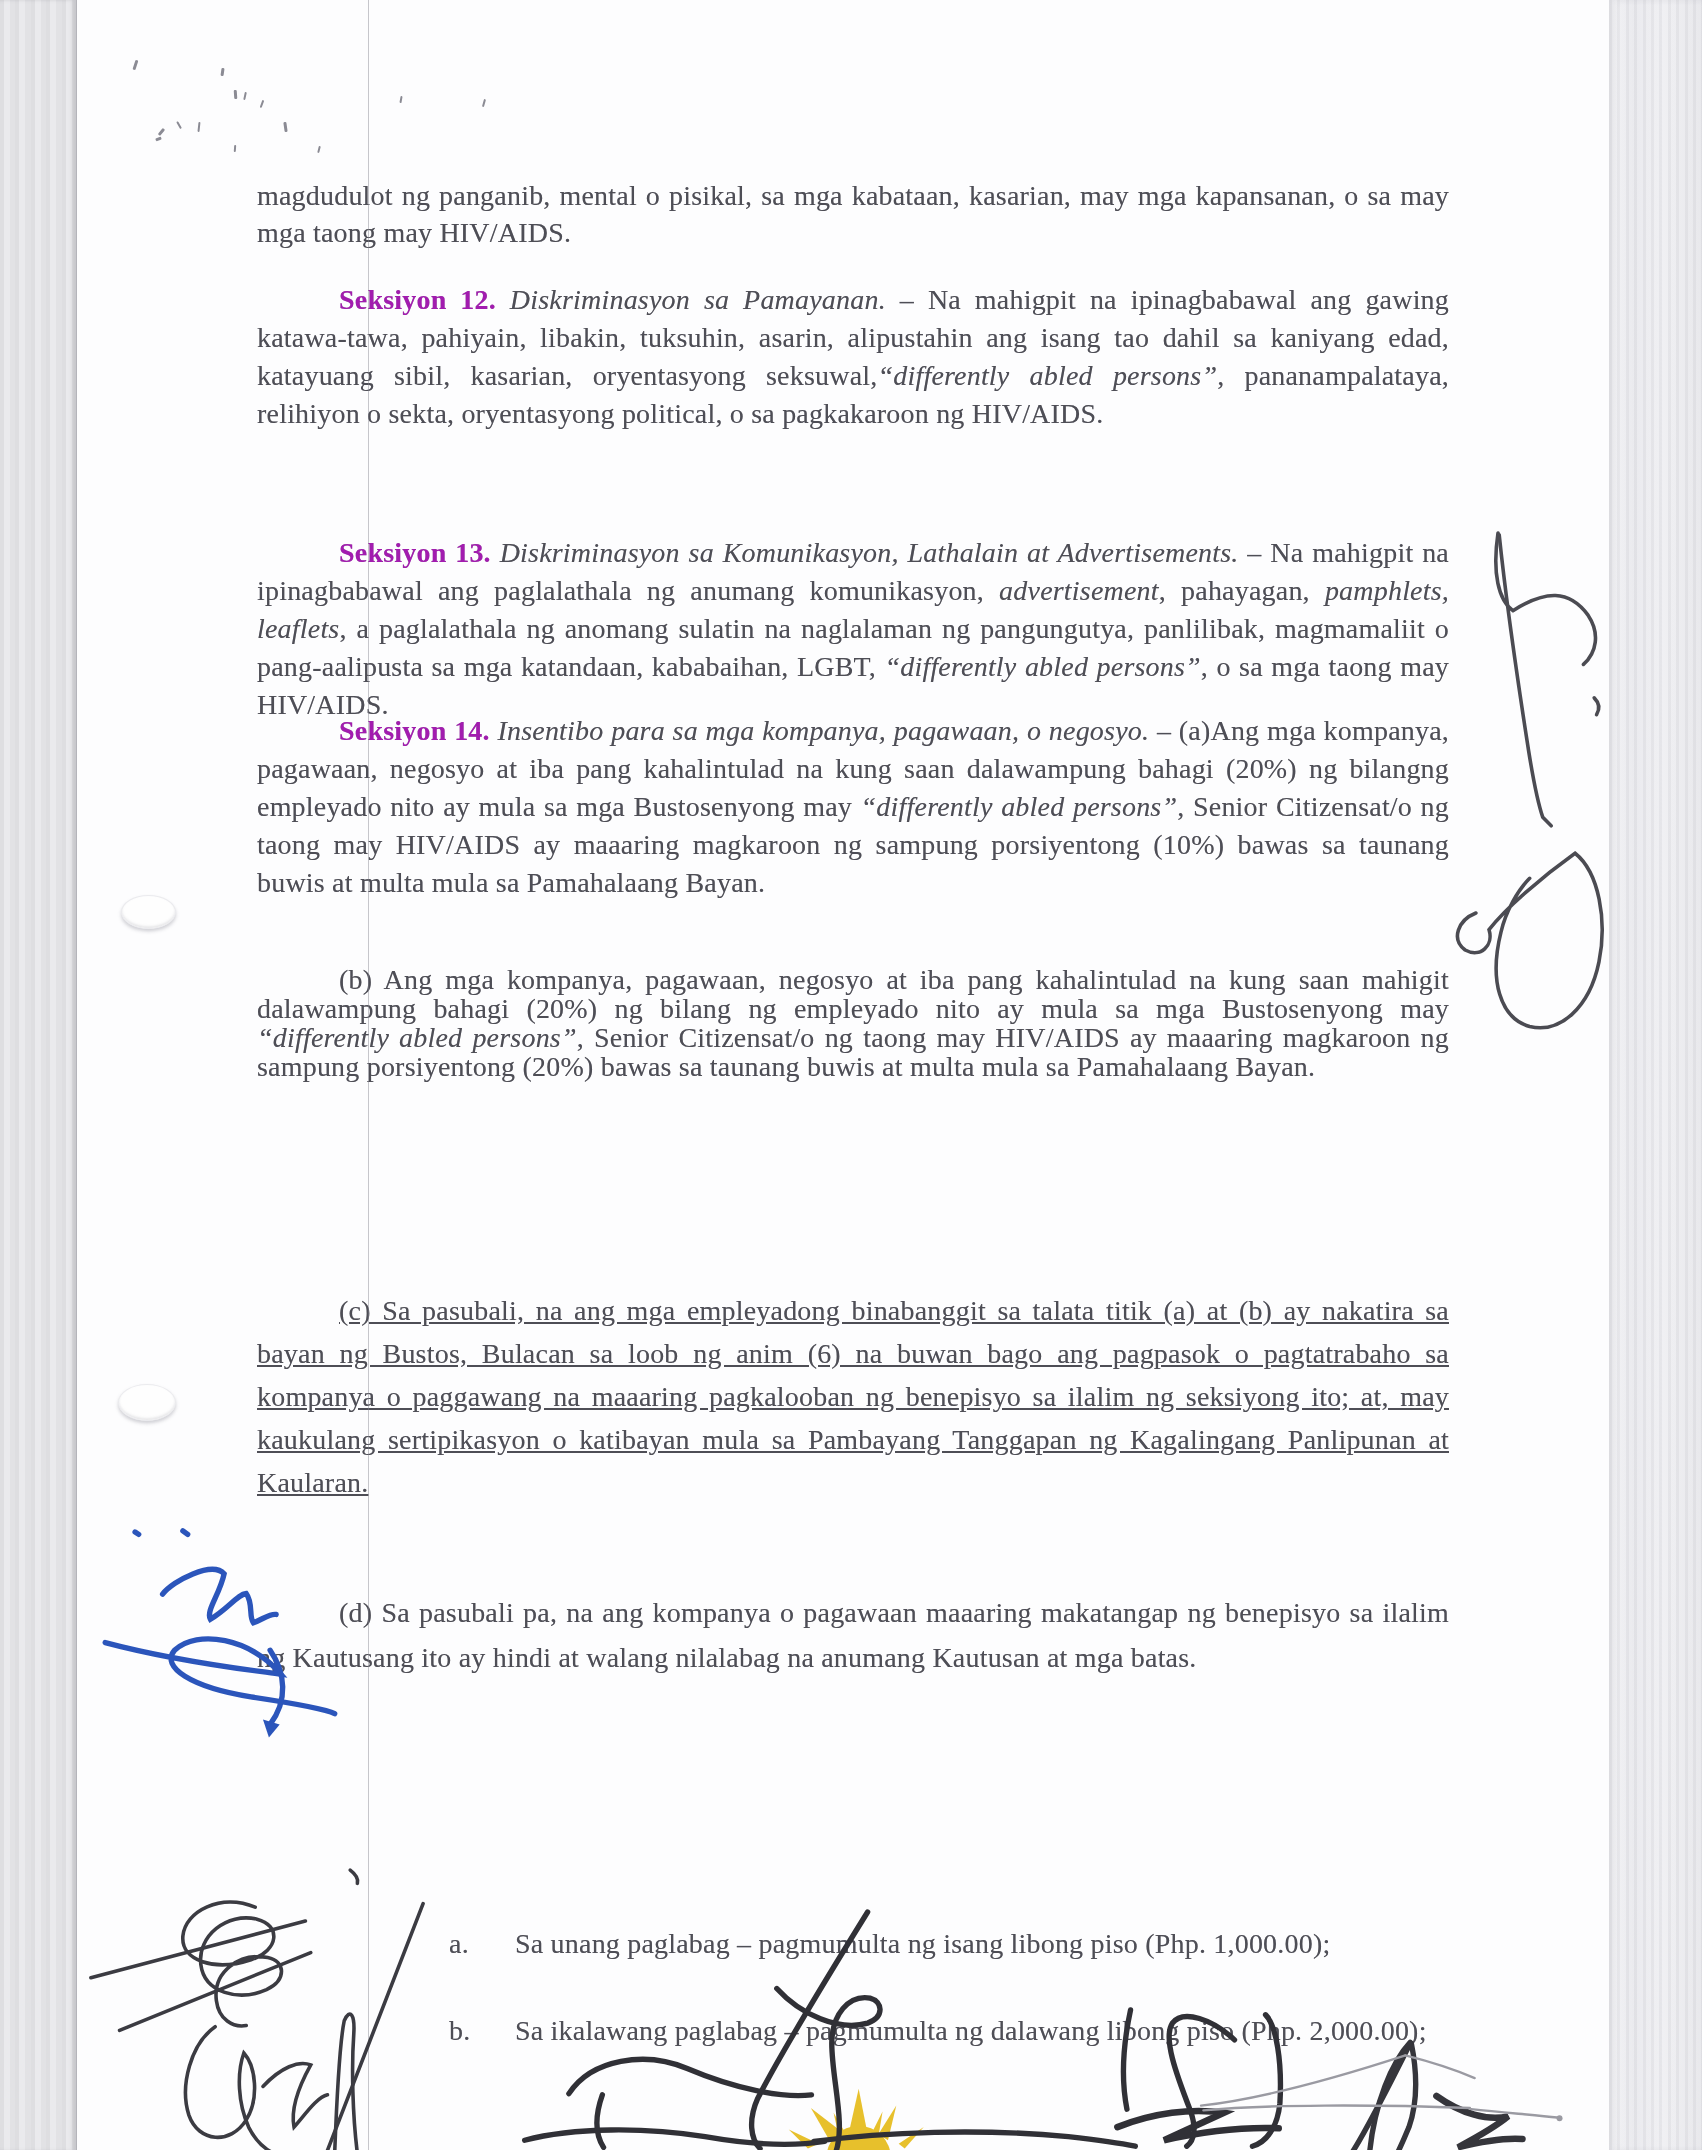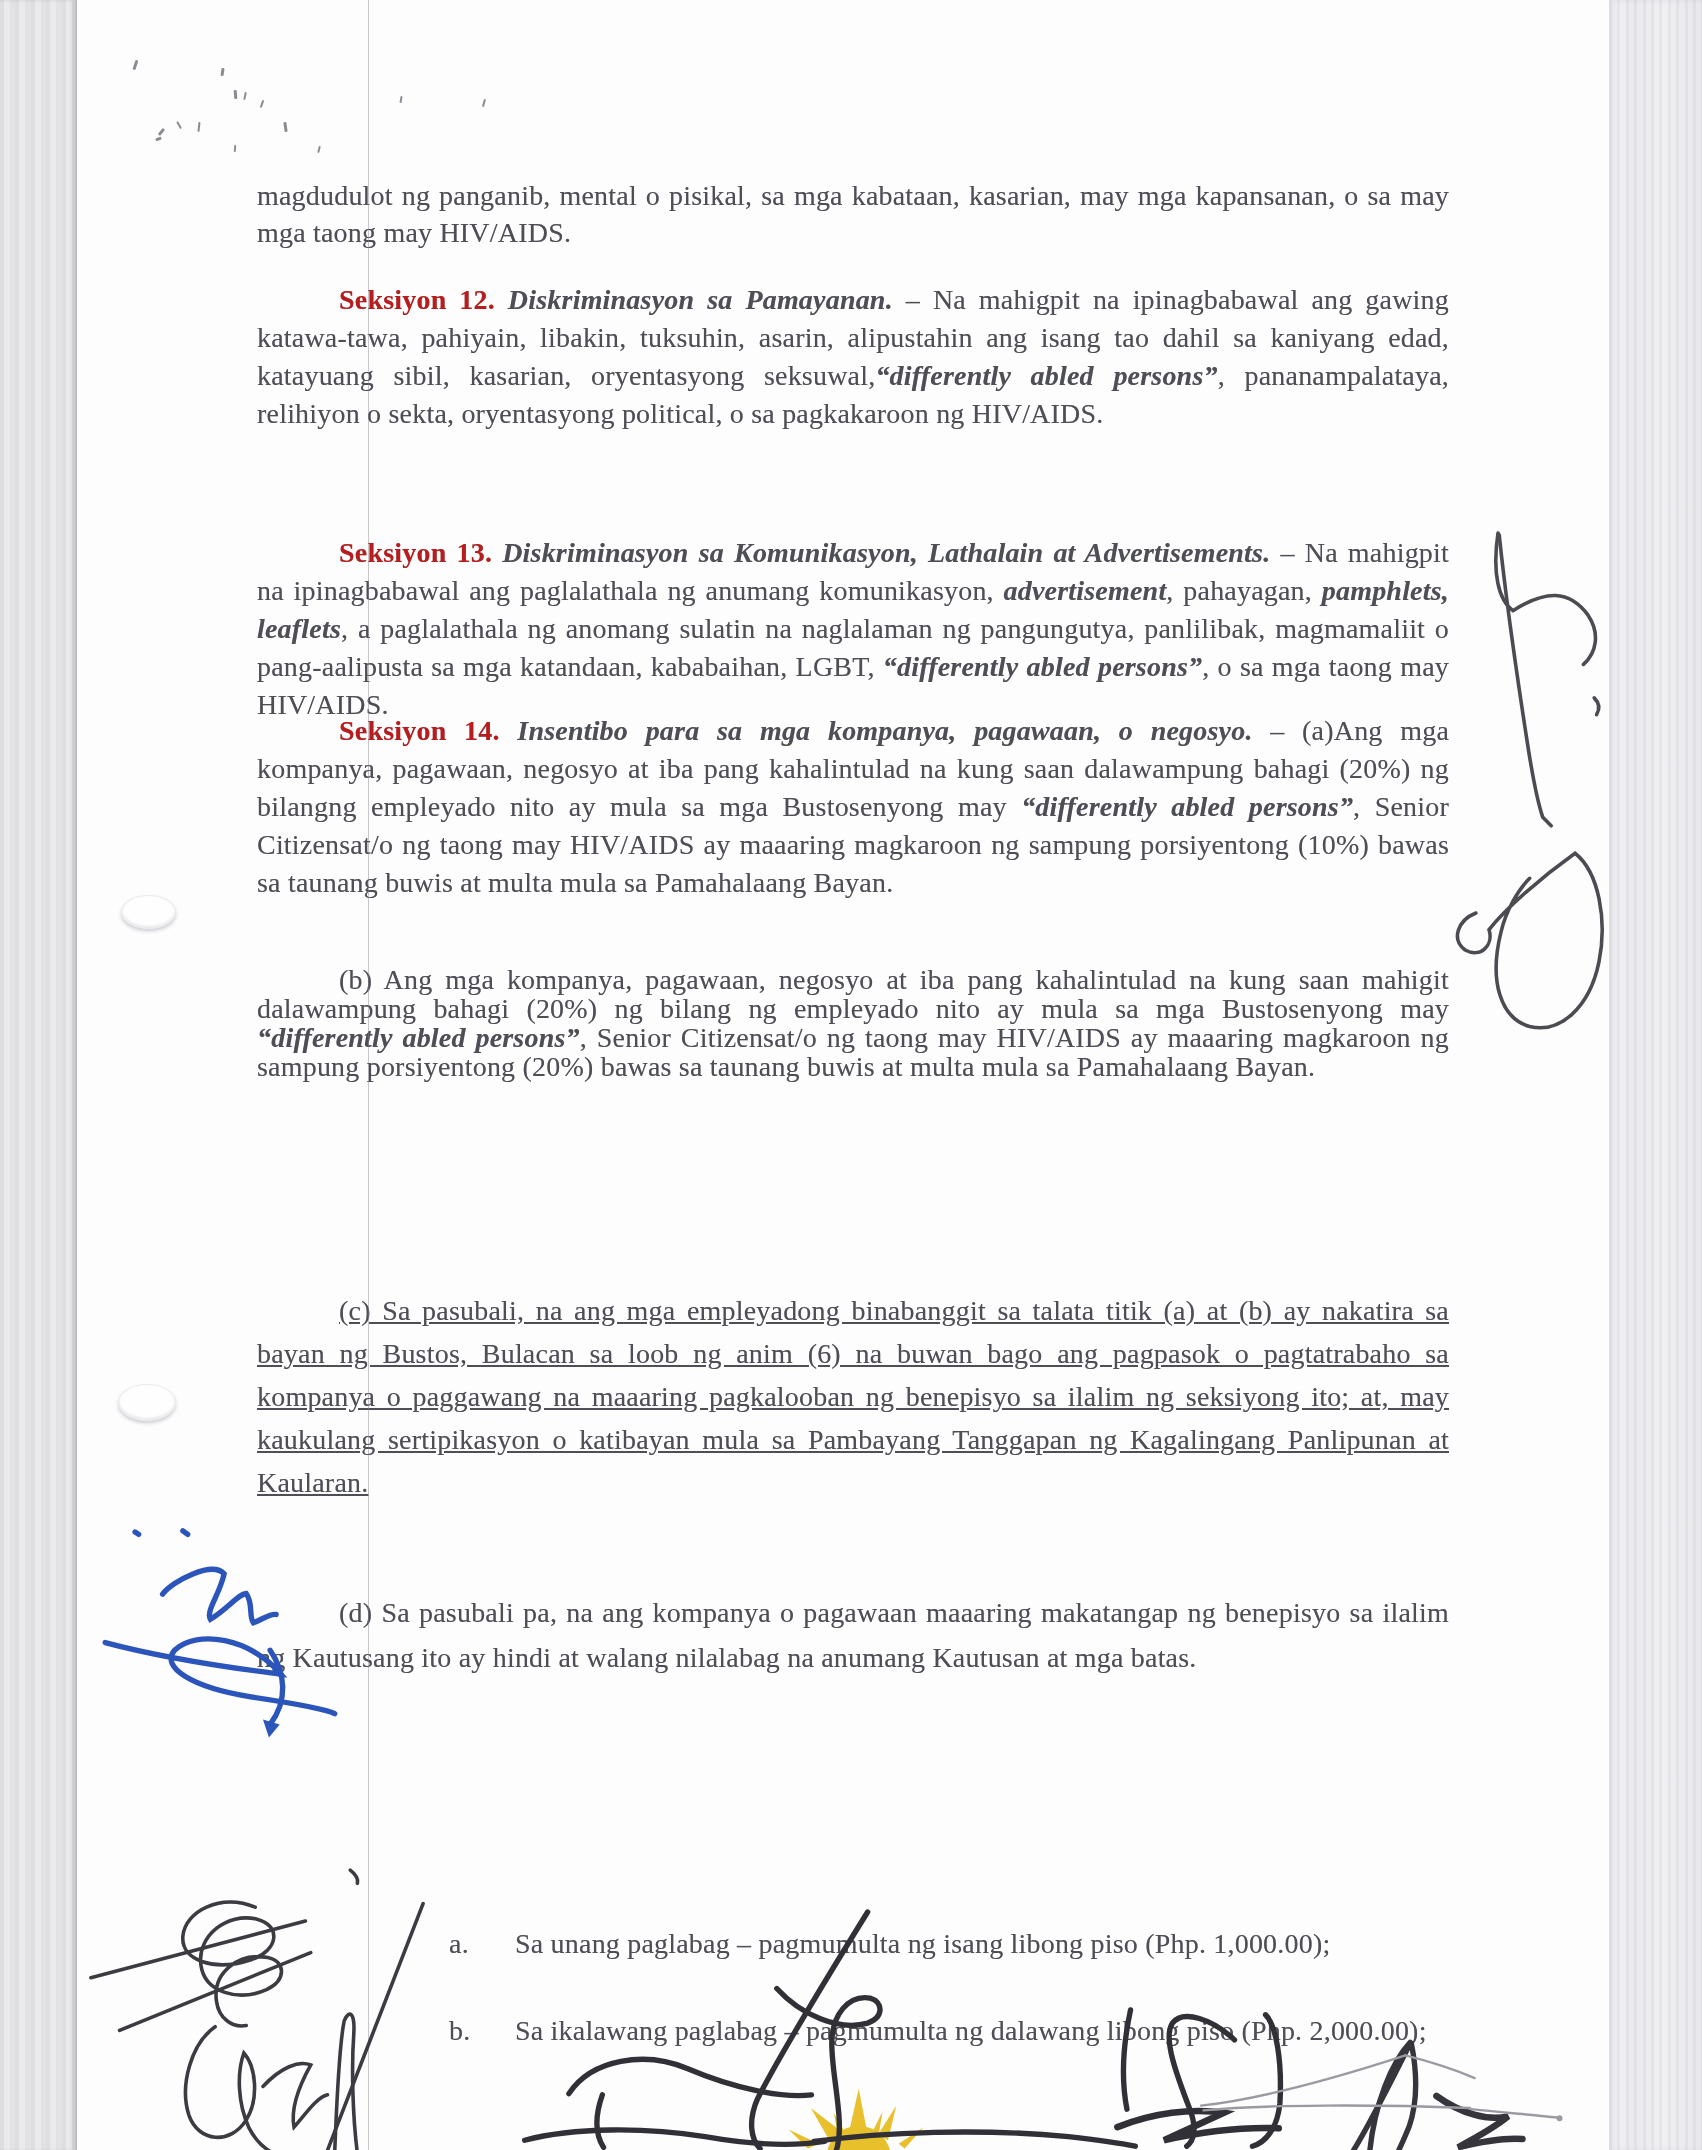--- a/index.html
+++ b/index.html
@@ -33,22 +33,22 @@
   }
   #hole-top{left:121px;top:895px;width:53px;height:32px;}
   #hole-bottom{left:118px;top:1384px;width:56px;height:35px;}
   
   #text-layer{position:absolute;left:0;top:0;width:1703px;height:2017px;z-index:3;}
   .para{
     position:absolute;left:257px;width:1192px;text-align:justify;
     font-size:28px;color:#4e4e56;letter-spacing:0.2px;
     text-shadow:0 0 0.6px rgba(86,86,96,.45);
   }
-  .para .r-b{font-weight:bold;color:#b91c1c;}
-  .para .r-i{font-style:italic;font-weight:bold;}
+  .para .r-b{font-weight:bold;color:#a21caf;}
+  .para .r-i{font-style:italic;}
   #p1 {top:177px;  line-height:37px;}
   #s12{top:281px;  line-height:38px;text-indent:82px;}
   #s13{top:534px;  line-height:38px;text-indent:82px;}
   #s14{top:712px; line-height:38px;text-indent:82px;}
   #pb {top:936px; line-height:29px;text-indent:82px;margin-top:29px;}
   #pc {top:1289px; line-height:43px;text-indent:82px;text-decoration:underline;}
   #pd {top:1590px; line-height:45px;text-indent:82px;}
   #s15{top:1741px; line-height:39px;text-indent:82px;}
   .item{position:absolute;left:449px;width:1024px;font-size:28px;color:#4e4e56;
         letter-spacing:0.2px;line-height:37px;text-shadow:0 0 0.6px rgba(86,86,96,.45);}

